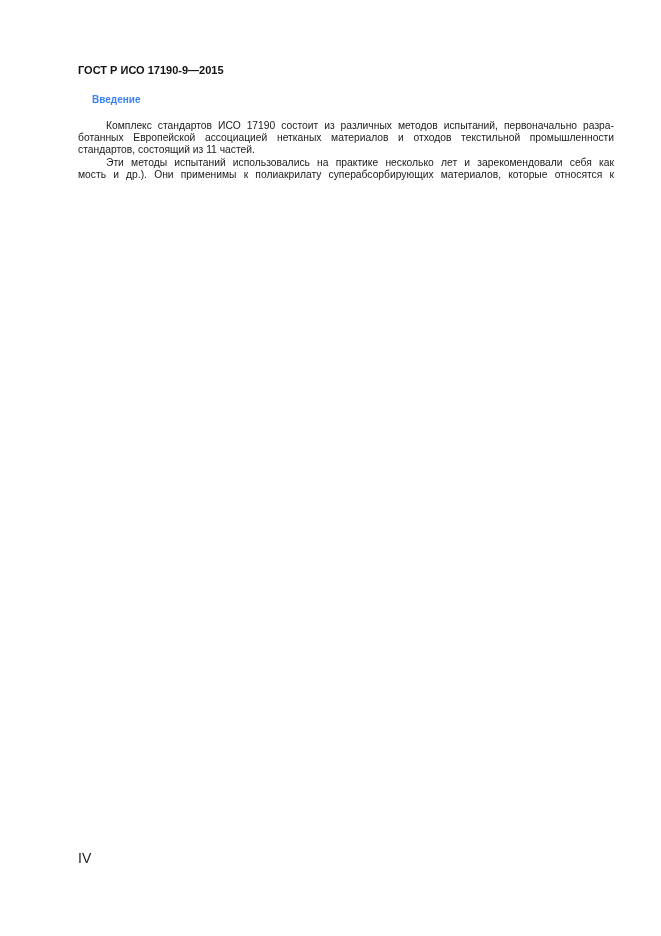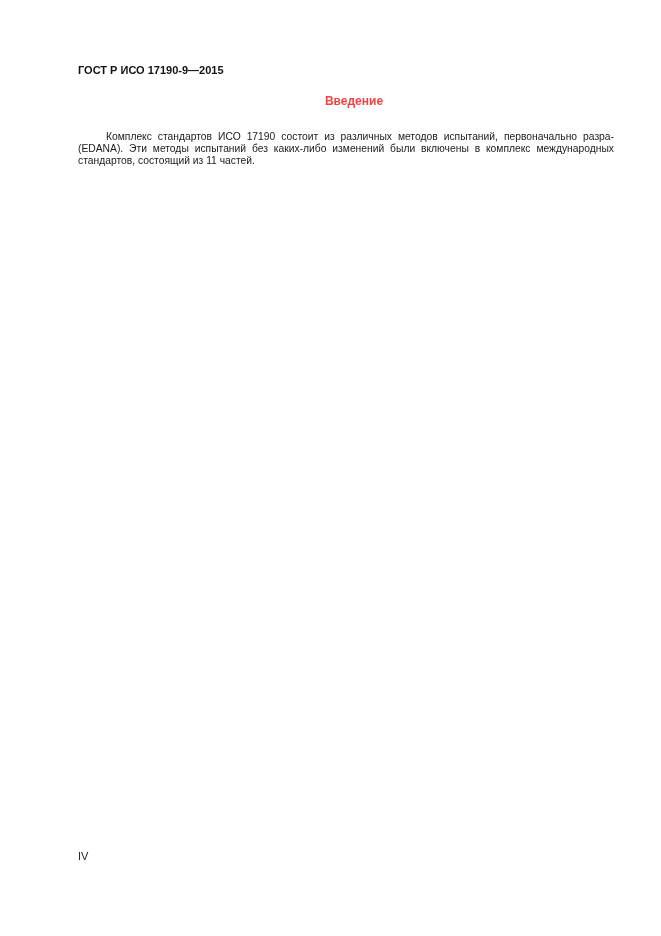--- a/index.html
+++ b/index.html
@@ -29,31 +29,31 @@
       font-weight: bold;
       letter-spacing: 0px;
       color: #111;
       white-space: nowrap;
     }
     .section-title {
       position: absolute;
       left: 78px;
       width: 538px;
       top: 94px;
-      text-align: center;
-      font-size: 12px;
+      text-align: left;
+      font-size: 10px;
       font-weight: bold;
-      color: #ef4444;
+      color: #3b82f6;
       padding-left: 14px;
       box-sizing: border-box;
     }
     .body-text {
       position: absolute;
       left: 78px;
-      top: 131px;
+      top: 120px;
       width: 536px;
       font-size: 10.3px;
       line-height: 12.2px;
       color: #1a1a1a;
     }
     .line {
       display: block;
       text-align: justify;
       text-align-last: justify;
       white-space: nowrap;
@@ -67,38 +67,40 @@
     .line.last {
       text-align-last: left;
     }
     .line.indent {
       padding-left: 28px;
     }
     .page-number {
       position: absolute;
       left: 78px;
       top: 850px;
-      font-size: 11px;
+      font-size: 14px;
       color: #222;
     }
   </style>
 </head>
 <body>
 
 <div class="page">
 
   <div class="doc-header">ГОСТ Р ИСО 17190-9—2015</div>
 
   <div class="section-title">Введение</div>
 
   <div class="body-text">
     <div>
       <span class="line justify indent">Комплекс стандартов ИСО 17190 состоит из различных методов испытаний, первоначально разра-</span>
-      <span class="line justify">(EDANA). Эти методы испытаний без каких-либо изменений были включены в комплекс международных</span>
+      <span class="line justify">ботанных Европейской ассоциацией нетканых материалов и отходов текстильной промышленности</span>
       <span class="line last">стандартов, состоящий из 11 частей.</span>
     </div>
     <div>
+      <span class="line justify indent">Эти методы испытаний использовались на практике несколько лет и зарекомендовали себя как</span>
+      <span class="line justify">мость и др.). Они применимы к полиакрилату суперабсорбирующих материалов, которые относятся к</span>
     </div>
   </div>
 
   <div class="page-number">IV</div>
 
 </div>
 
 </body></html>

